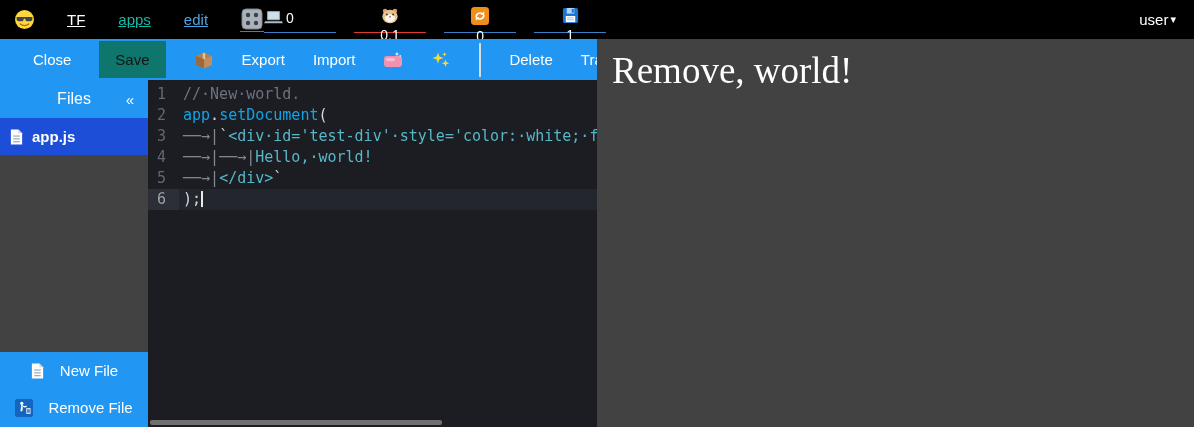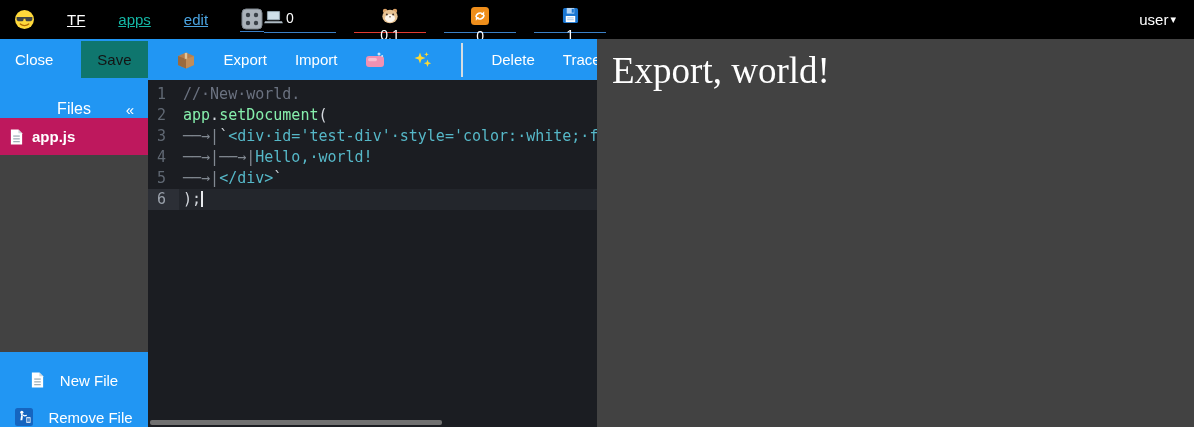--- a/index.html
+++ b/index.html
@@ -19,49 +19,49 @@
   .stat{margin-left:0;display:flex;align-items:center;gap:3px;width:72px;
         border-bottom:1px solid #3b7fc4;padding-bottom:3px;height:22px;cursor:pointer;}
   .stat:nth-of-type(1){margin-left:32px;}
   .stat + .stat{margin-left:18px;flex-direction:column;}
   .stat .val{color:#fff;font-size:14px;}
   #user-menu{margin-left:auto;margin-right:18px;color:#fff;font-size:15px;cursor:pointer;display:flex;align-items:center;gap:2px;}
   #user-menu .caret{font-size:11px;}
 
   
   #toolbar{position:absolute;left:0;top:39px;width:597px;height:41px;background:#2196f3;
-           display:flex;align-items:center;gap:28px;padding-left:15px;box-sizing:border-box;}
+           display:flex;align-items:center;gap:28px;padding-left:33px;box-sizing:border-box;}
   .tb-label{color:#fff;font-size:15px;cursor:pointer;white-space:nowrap;}
   .tb-save{background:#0f766e;color:#141414;font-size:15px;border:none;padding:10px 16px;cursor:pointer;}
   .tb-icon{display:flex;align-items:center;cursor:pointer;}
   .tb-blank{width:33px;height:34px;border:1px solid #d6dde2;box-sizing:border-box;cursor:pointer;}
 
   
   #sidebar-header{position:absolute;left:0;top:80px;width:148px;height:38px;background:#2196f3;
-                  display:flex;align-items:flex-end;justify-content:center;}
+                  display:flex;align-items:center;justify-content:center;}
   #sidebar-header .title{color:#fff;font-size:16px;}
   #sidebar-header .collapse{position:absolute;right:14px;color:#fff;font-size:15px;cursor:pointer;}
-  #file-row{position:absolute;left:0;top:118px;width:168px;height:37px;background:#be185d;
+  #file-row{position:absolute;left:0;top:118px;width:168px;height:37px;background:#1d4ed8;
             display:flex;align-items:center;gap:8px;padding-left:9px;box-sizing:border-box;cursor:pointer;}
   #file-row .fname{color:#fff;font-size:15px;font-weight:bold;}
   #sidebar-body{position:absolute;left:0;top:155px;width:148px;height:197px;background:#424242;}
   #sidebar-actions{position:absolute;left:0;top:352px;width:148px;height:75px;background:#2196f3;}
-  .side-btn{height:37px;display:flex;align-items:flex-end;justify-content:center;gap:15px;cursor:pointer;}
+  .side-btn{height:37px;display:flex;align-items:center;justify-content:center;gap:15px;cursor:pointer;}
   .side-btn .lbl{color:#fff;font-size:15px;}
 
   
   #editor{position:absolute;left:148px;top:80px;width:449px;height:347px;background:#1b1d22;
           font-family:"DejaVu Sans Mono","Liberation Mono",monospace;font-size:15px;cursor:text;}
   .code-line{display:flex;height:21px;line-height:21px;white-space:pre;}
   .code-line .ln{width:31px;flex:0 0 31px;padding-left:9px;box-sizing:border-box;color:#606873;}
   .code-line .src{padding-left:4px;overflow:hidden;white-space:pre;flex:1;}
   .code-line.active{background:#23262c;}
   .code-line.active .ln{background:#2c2f36;color:#9aa1ab;}
   .tok-comment{color:#6b7280;}
-  .tok-red{color:#86efac;}
+  .tok-red{color:#0ea5e9;}
   .tok-plain{color:#d4d8de;}
   .tok-light{color:#cfd3da;}
   .tok-str{color:#56b8c8;}
   .tok-tab{color:#828992;}
   .cursor{display:inline-block;width:2px;height:16px;background:#e8eaed;vertical-align:-3px;}
   #hscrollbar{position:absolute;left:2px;bottom:2px;width:292px;height:5px;background:#707070;border-radius:2px;cursor:pointer;}
 
   
   #preview{position:absolute;left:597px;top:39px;width:597px;height:388px;background:#424242;}
   #preview .msg{color:#ffffff;font-family:"Liberation Serif","DejaVu Serif",serif;
@@ -273,16 +273,16 @@
       <span class="src"><span class="tok-tab">──→|</span><span class="tok-str">&lt;/div&gt;</span><span class="tok-light">`</span></span>
     </div>
     <div class="code-line active">
       <span class="ln">6</span>
       <span class="src"><span class="tok-plain">);</span><span class="cursor"></span></span>
     </div>
     <div id="hscrollbar"></div>
   </div>
 
   <div id="preview">
-    <div class="msg">Export, world!</div>
+    <div class="msg">Remove, world!</div>
   </div>
 
 </div>
 
 </body></html>

